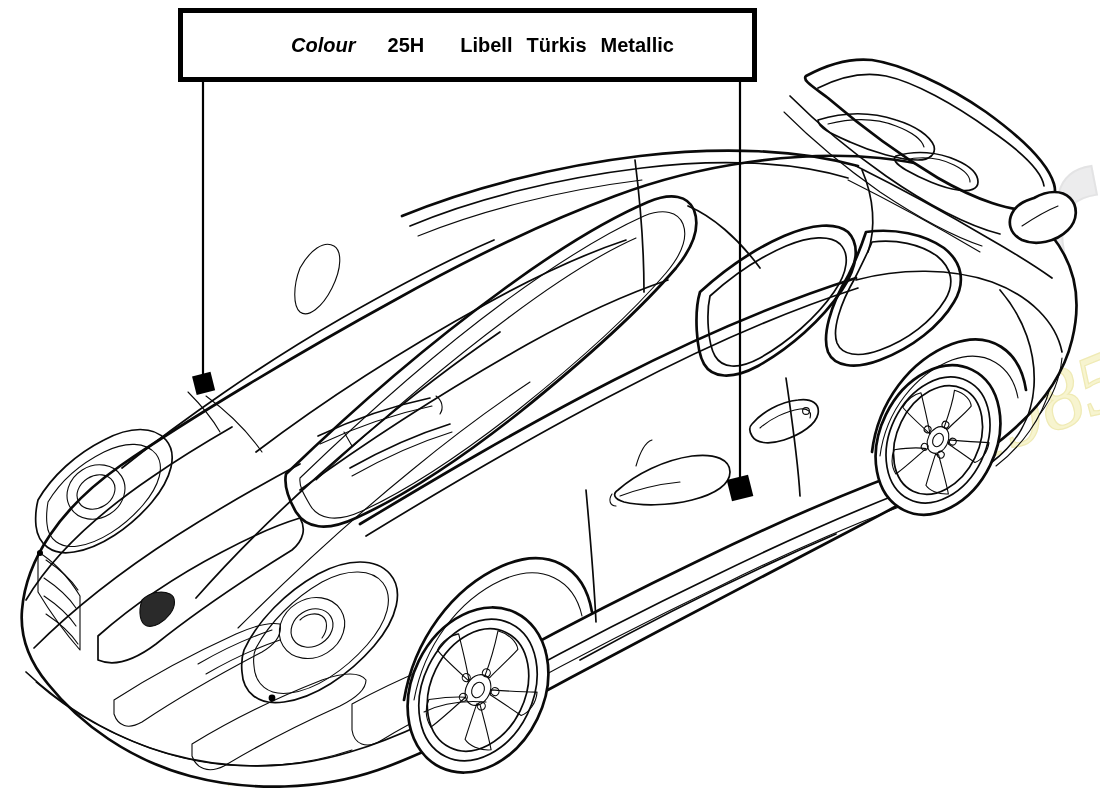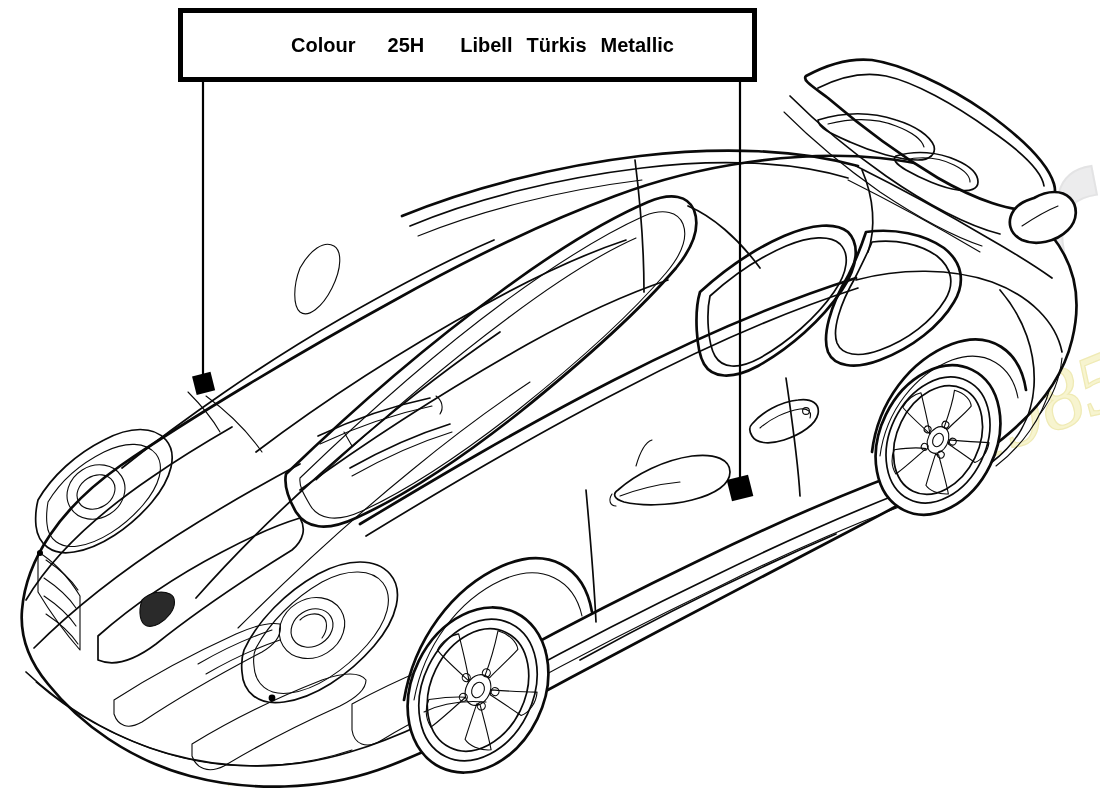--- a/index.html
+++ b/index.html
@@ -70,21 +70,21 @@
     padding-left: 76px;
     padding-right: 46px;
   }
   #label-row span {
     font-family: "Liberation Sans", sans-serif;
     font-size: 20px;
     font-weight: bold;
     color: #000000;
     white-space: nowrap;
   }
-  .lbl-gap-lg { margin-right: 32px; }
+  .lbl-gap-lg { margin-right: 32px; font-style: italic; }
   .lbl-gap-md { margin-right: 36px; }
   .lbl-gap-sm { margin-right: 14px; }
 
   
   .ln {
     fill: none;
     stroke: #0a0a0a;
     stroke-linecap: round;
     stroke-linejoin: round;
   }

